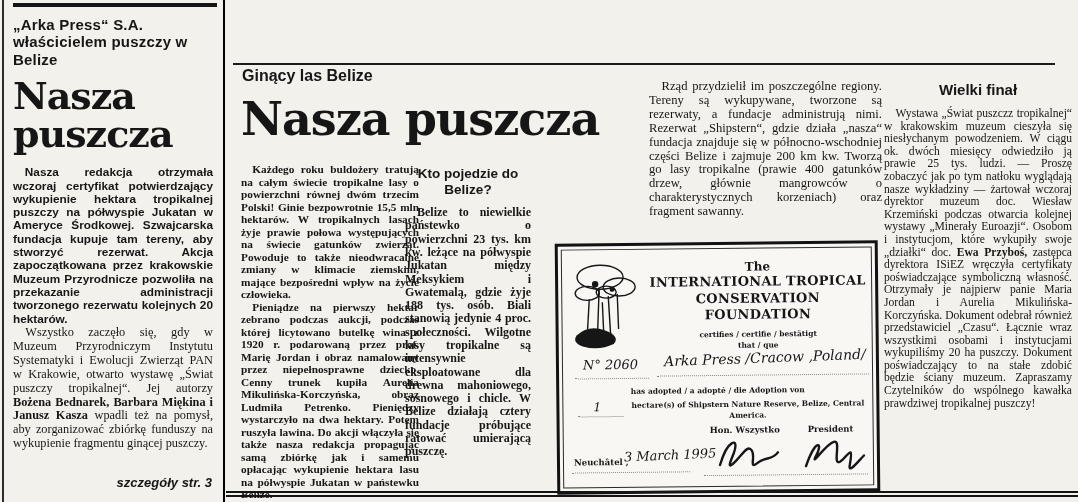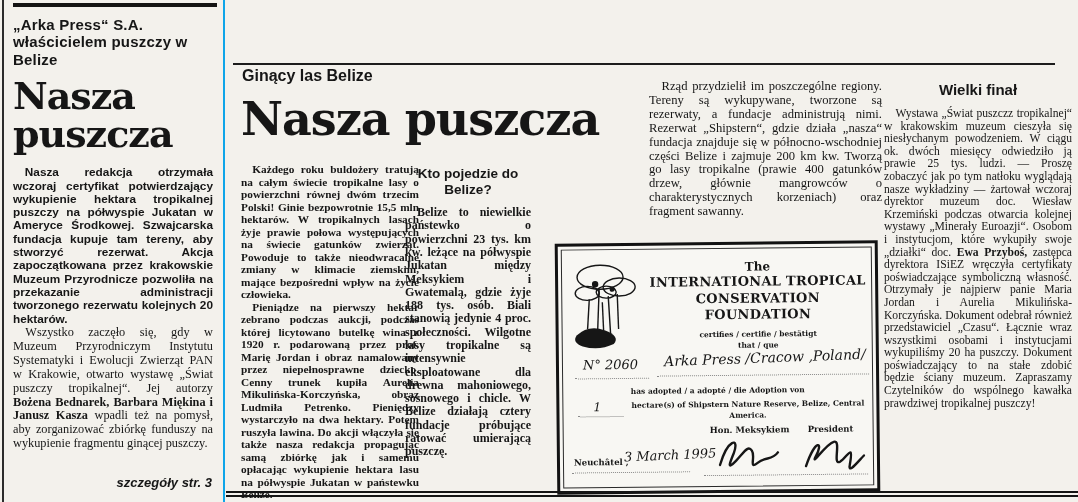--- a/index.html
+++ b/index.html
@@ -1,21 +1,21 @@
 <!DOCTYPE html>
 <html><head>
 <meta charset="utf-8">
 <style>
   html,body{margin:0;padding:0;background:#dddcd8;}
   *{box-sizing:border-box;}
   .page{position:relative;width:1078px;height:502px;background:#f3f1ec;overflow:hidden;color:#161616;}
   h1,h2,h3,p,figure{margin:0;padding:0;}
   
   .left-col{position:absolute;left:2px;top:0;width:223px;height:502px;
-    border-left:2px solid #2b2b2b;border-right:2px solid #0ea5e9;padding:3px 10px 12px 9px;}
+    border-left:2px solid #2b2b2b;border-right:2px solid #000000;padding:3px 10px 12px 9px;}
   .topbar{height:4px;background:#141414;width:204px;}
   .l-kicker{margin-top:9px;font:bold 15px/1.16 "Liberation Sans",sans-serif;letter-spacing:.2px;}
   .l-head{margin-top:9px;font:bold 38px/1.0 "DejaVu Serif",serif;letter-spacing:-1px;}
   .l-p1{margin-top:13px;font:bold 11.8px/1.13 "Liberation Sans",sans-serif;text-align:justify;text-indent:1em;}
   .l-p2{font:12.3px/1.13 "Liberation Serif",serif;text-align:justify;text-indent:1em;}
   .l-more{position:absolute;right:11px;bottom:12px;font:italic bold 13px "Liberation Sans",sans-serif;}
   
   .top-rule{position:absolute;left:233px;top:63px;width:822px;height:2px;background:#1c1c1c;}
   .m-kicker{position:absolute;left:242px;top:68px;font:bold 16px/1 "Liberation Sans",sans-serif;}
   .m-head{position:absolute;left:241px;top:96px;font:bold 46px/1 "DejaVu Serif",serif;letter-spacing:-1px;}
@@ -127,21 +127,21 @@
         <div class="cert-small">that / que</div>
       </div>
       <div class="hand number">N° 2060</div>
       <div class="hand recipient">Arka Press /Cracow ,Poland/</div>
       <div class="hline ln-num"></div>
       <div class="hline ln-rec"></div>
       <div class="cert-small adopted">has adopted / a adopté / die Adoption von</div>
       <div class="hand qty">1</div>
       <div class="hline ln-qty"></div>
       <div class="cert-small reserve">hectare(s) of Shipstern Nature Reserve, Belize, Central America.</div>
-      <div class="sec">Hon. Meksykiem</div>
+      <div class="sec">Hon. Wszystko</div>
       <div class="pres">President</div>
       <svg class="sig1" width="68" height="40" viewBox="0 0 68 40">
         <path d="M4 30 C12 4 24 2 18 18 C14 28 10 36 20 26 C28 18 32 10 36 16 C40 22 32 36 42 28 C50 22 56 26 62 18" fill="none" stroke="#161616" stroke-width="2.4" stroke-linecap="round"></path>
       </svg>
       <svg class="sig2" width="70" height="46" viewBox="0 0 70 46">
         <path d="M6 34 C16 6 24 10 16 24 C10 36 26 12 34 10 C42 8 32 34 40 30 C47 26 54 10 50 32 C47 44 58 30 64 24" fill="none" stroke="#161616" stroke-width="2.4" stroke-linecap="round"></path>
       </svg>
       <div class="hline ln-sig"></div>
       <div class="place">Neuchâtel ,</div>
       <div class="hand date">3 March 1995</div>

